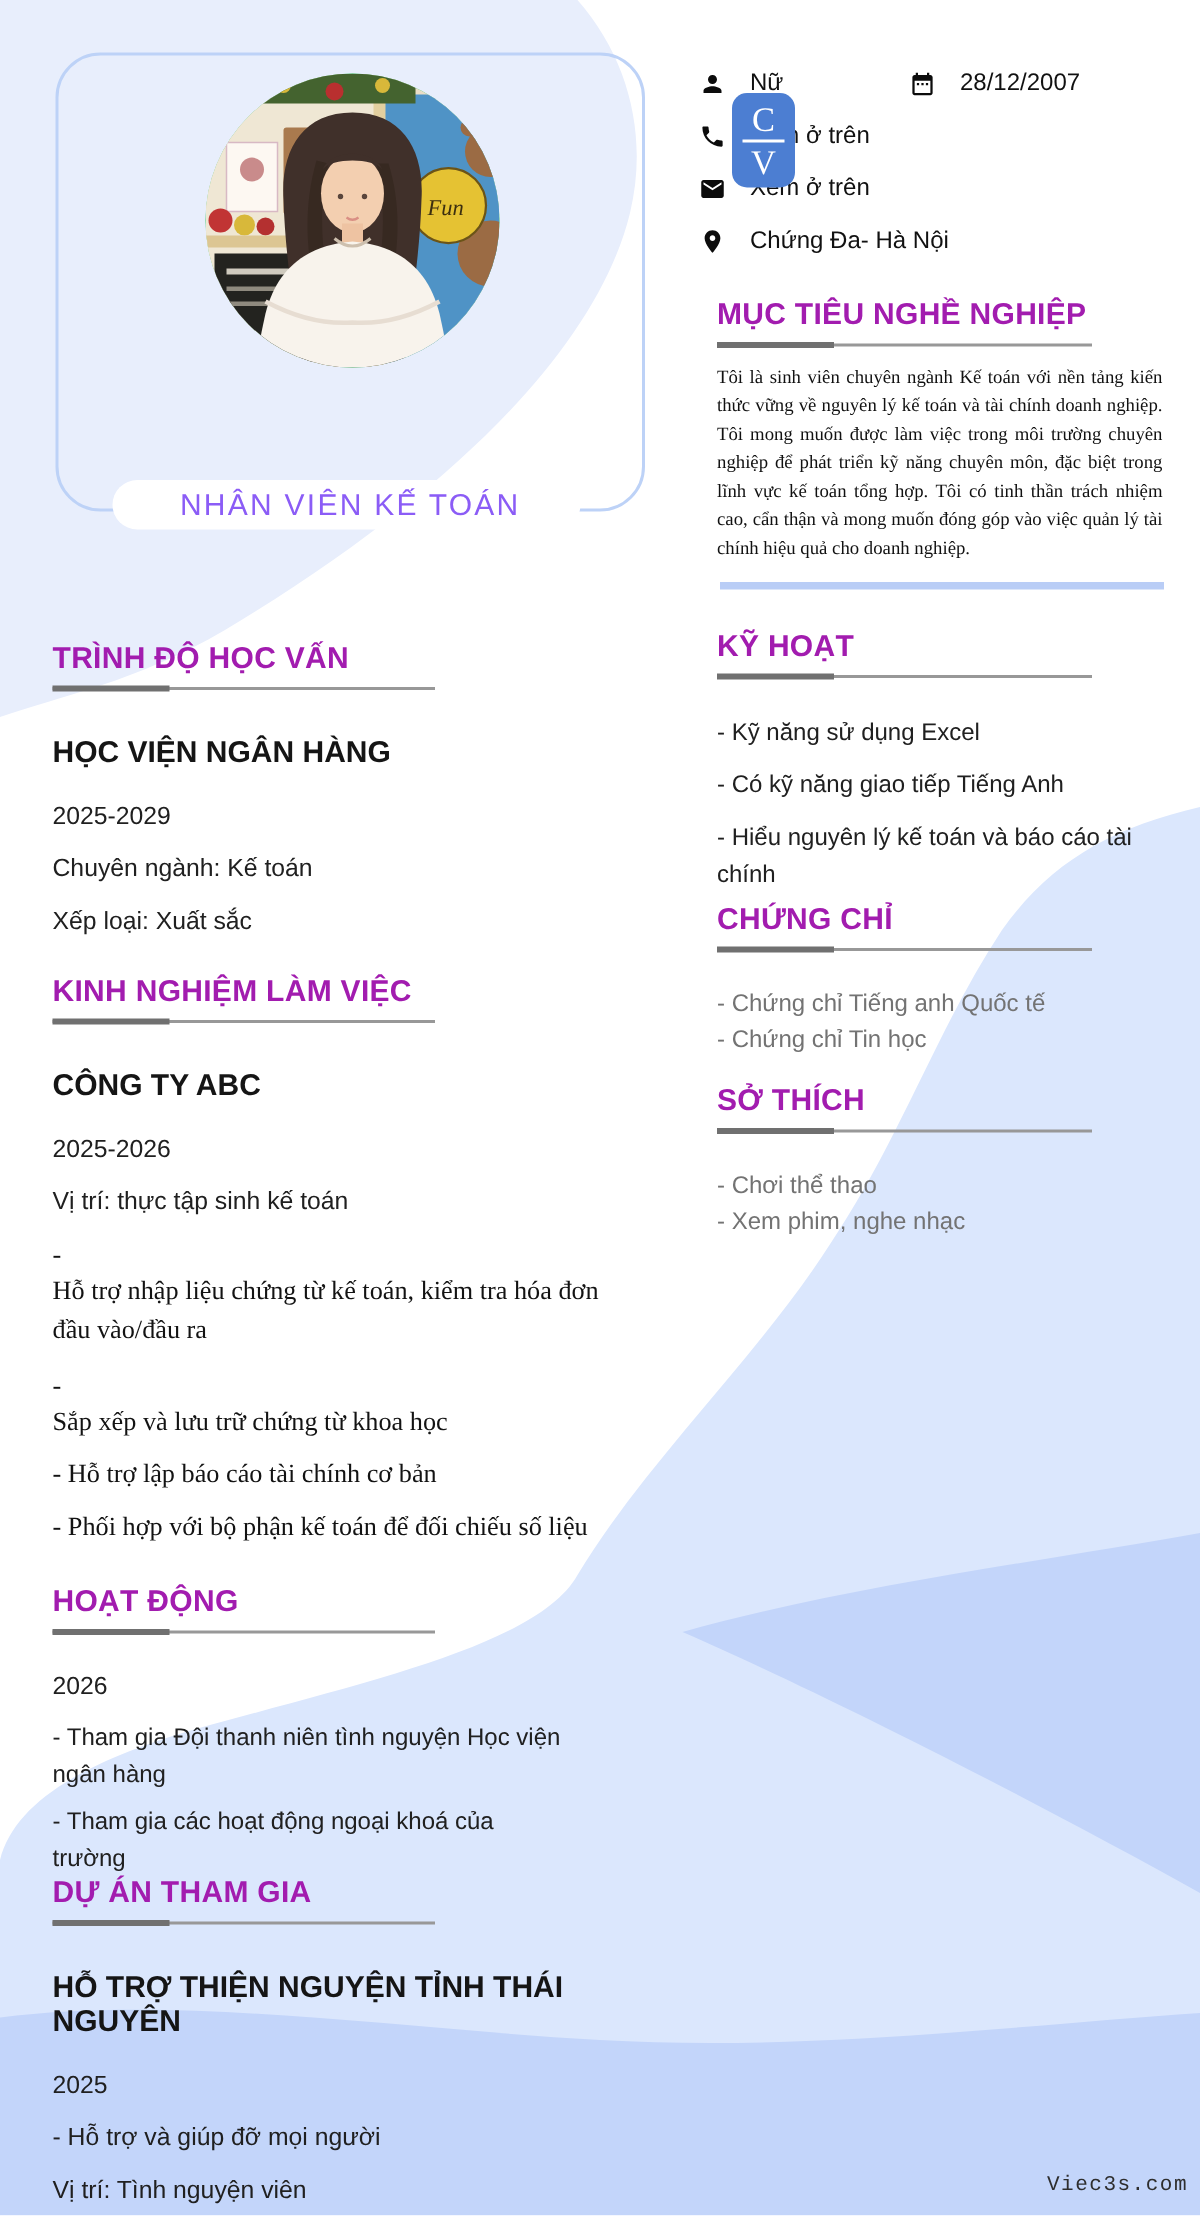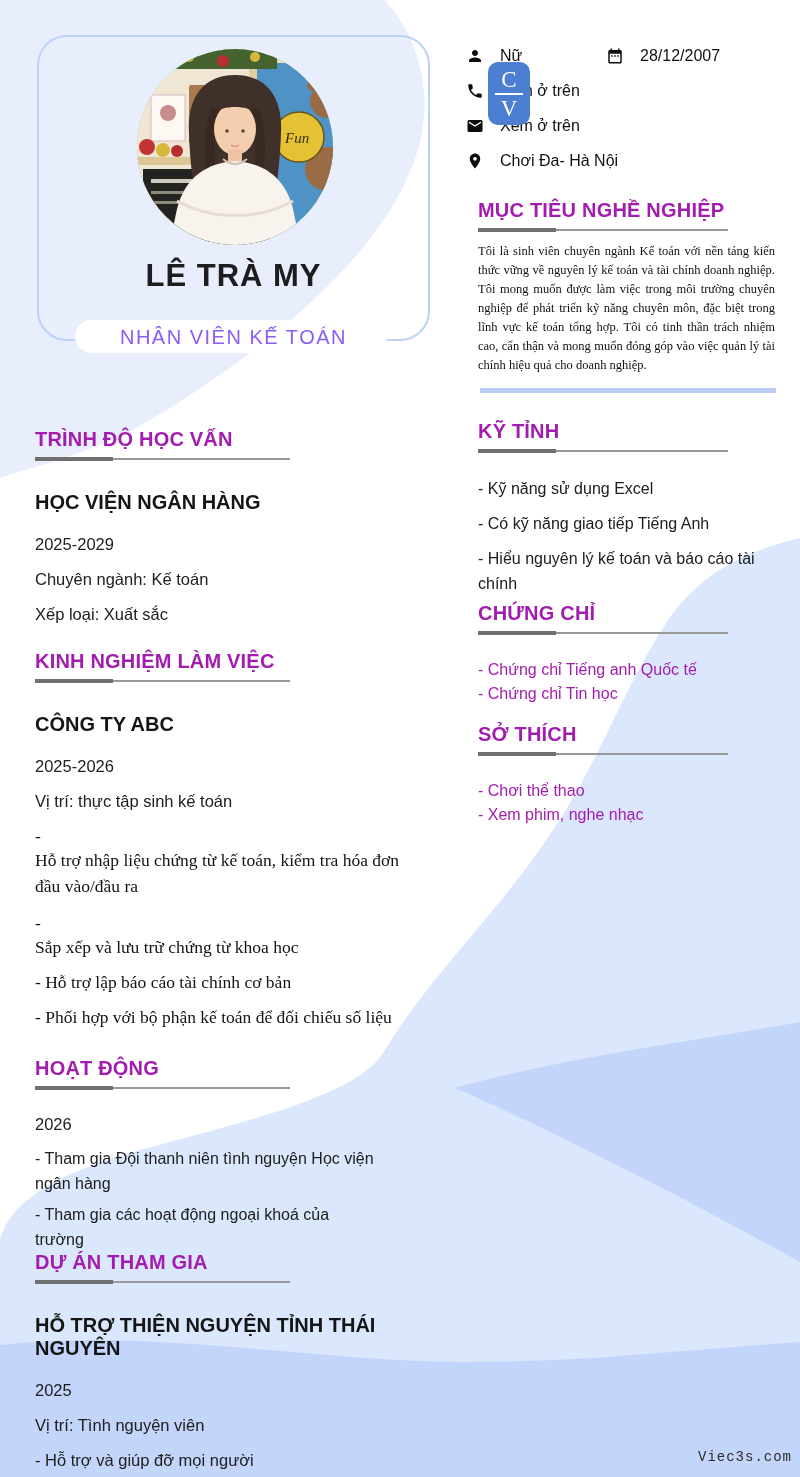--- a/index.html
+++ b/index.html
@@ -56,21 +56,21 @@
   .rule{position:relative;height:4px;width:255px;}
   .rightcol .rule{width:250px;}
   .rule .thin{position:absolute;left:0;top:1px;width:100%;height:2px;background:#989898;}
   .rule .thick{position:absolute;left:0;top:0;width:78px;height:4px;background:#707070;}
   .sec-body{margin-top:30px;}
   .rightcol .sec-body{margin-top:23px;}
 
   .sub{font-weight:700;font-size:20px;margin:0 0 20px 0;color:#151515;}
   .line{font-size:16.5px;line-height:20px;margin:0 0 15px 0;color:#202020;}
   .item25{font-size:16px;line-height:25px;margin:0 0 10px 0;color:#202020;}
-  .tight{font-size:16px;line-height:24px;margin:0;color:#a21caf;}
+  .tight{font-size:16px;line-height:24px;margin:0;color:#737373;}
   .narrow{width:345px;}
   .sb{font-family:"Liberation Serif",serif;font-size:17.5px;line-height:26px;margin:0 0 9px 0;color:#131313;}
   .sb.dash{margin:0 0 1px 0;line-height:20px;}
   .objective-text{
     font-family:"Liberation Serif",serif;font-size:12.5px;line-height:19px;color:#111;
     text-align:justify;margin:10px 0 0 0;width:297px;
   }
   .blue-bar{position:absolute;left:480px;top:388px;width:296px;height:5px;background:#b9cdf6;z-index:5;}
 
   .footer{
@@ -129,21 +129,20 @@
       <circle cx="90" cy="82" r="1.8" fill="#5a463c"></circle>
       <circle cx="106" cy="82" r="1.8" fill="#5a463c"></circle>
       <path d="M94,96 Q98,99 102,96" stroke="#d98f84" stroke-width="1.5" fill="none"></path>
       <rect x="91" y="100" width="14" height="16" fill="#eec3a2"></rect>
       <path d="M98,112 C70,114 48,128 40,160 C36,178 34,190 34,196 L162,196 C162,190 160,178 156,160 C148,128 126,114 98,112 Z" fill="#f8f3ec"></path>
       <path d="M40,152 Q70,168 98,166 Q126,168 156,152" stroke="#e7ddd2" stroke-width="3" fill="none"></path>
       <path d="M86,110 Q98,120 110,110" stroke="#cdbfae" stroke-width="2" fill="none"></path>
     </svg>
   </div>
 
-  <h1 class="name">LÊ TRÀ MY</h1>
   <div class="job">NHÂN VIÊN KẾ TOÁN</div>
 
   <div class="contact">
     <div class="crow">
       <span class="cicell first">
         <span class="ic">
           <svg viewBox="0 0 24 24">
               <path d="M12 12c2.21 0 4-1.79 4-4s-1.79-4-4-4-4 1.79-4 4 1.79 4 4 4zm0 2c-2.67 0-8 1.34-8 4v2h16v-2c0-2.66-5.33-4-8-4z"></path>
             </svg>
         </span>
@@ -173,21 +172,21 @@
           </svg>
       </span>
       <span class="ctext">Xem ở trên</span>
     </div>
     <div class="crow">
       <span class="ic">
         <svg viewBox="0 0 24 24">
             <path d="M12 2C8.13 2 5 5.13 5 9c0 5.25 7 13 7 13s7-7.75 7-13c0-3.87-3.13-7-7-7zm0 9.5c-1.38 0-2.5-1.12-2.5-2.5s1.12-2.5 2.5-2.5 2.5 1.12 2.5 2.5-1.12 2.5-2.5 2.5z"></path>
           </svg>
       </span>
-      <span class="ctext">Chơi Đa- Hà Nội</span>
+      <span class="ctext">Chứng Đa- Hà Nội</span>
     </div>
   </div>
 
   <div class="cv-badge">
     <span>C</span>
     <span class="badge-line"></span>
     <span>V</span>
   </div>
 
   <section class="sec rightcol" style="top:199px">
@@ -195,21 +194,21 @@
     <div class="rule">
         <span class="thin"></span>
         <span class="thick"></span>
       </div>
     <p class="objective-text">Tôi là sinh viên chuyên ngành Kế toán với nền tảng kiến thức vững về nguyên lý kế toán và tài chính doanh nghiệp. Tôi mong muốn được làm việc trong môi trường chuyên nghiệp để phát triển kỹ năng chuyên môn, đặc biệt trong lĩnh vực kế toán tổng hợp. Tôi có tinh thần trách nhiệm cao, cẩn thận và mong muốn đóng góp vào việc quản lý tài chính hiệu quả cho doanh nghiệp.</p>
   </section>
 
   <div class="blue-bar"></div>
 
   <section class="sec rightcol" style="top:420px">
-    <h2>KỸ TỈNH</h2>
+    <h2>KỸ HOẠT</h2>
     <div class="rule">
         <span class="thin"></span>
         <span class="thick"></span>
       </div>
     <div class="sec-body">
       <div class="item25">- Kỹ năng sử dụng Excel</div>
       <div class="item25">- Có kỹ năng giao tiếp Tiếng Anh</div>
       <div class="item25">- Hiểu nguyên lý kế toán và báo cáo tài chính</div>
     </div>
   </section>
@@ -286,20 +285,20 @@
 
   <section class="sec leftcol" style="top:1251px">
     <h2>DỰ ÁN THAM GIA</h2>
     <div class="rule">
         <span class="thin"></span>
         <span class="thick"></span>
       </div>
     <div class="sec-body">
       <div class="sub">HỖ TRỢ THIỆN NGUYỆN TỈNH THÁI NGUYÊN</div>
       <div class="line">2025</div>
+      <div class="line">- Hỗ trợ và giúp đỡ mọi người</div>
       <div class="line">Vị trí: Tình nguyện viên</div>
-      <div class="line">- Hỗ trợ và giúp đỡ mọi người</div>
     </div>
   </section>
 
   <div class="footer">Viec3s.com</div>
 
 </div>
 
 </body></html>

